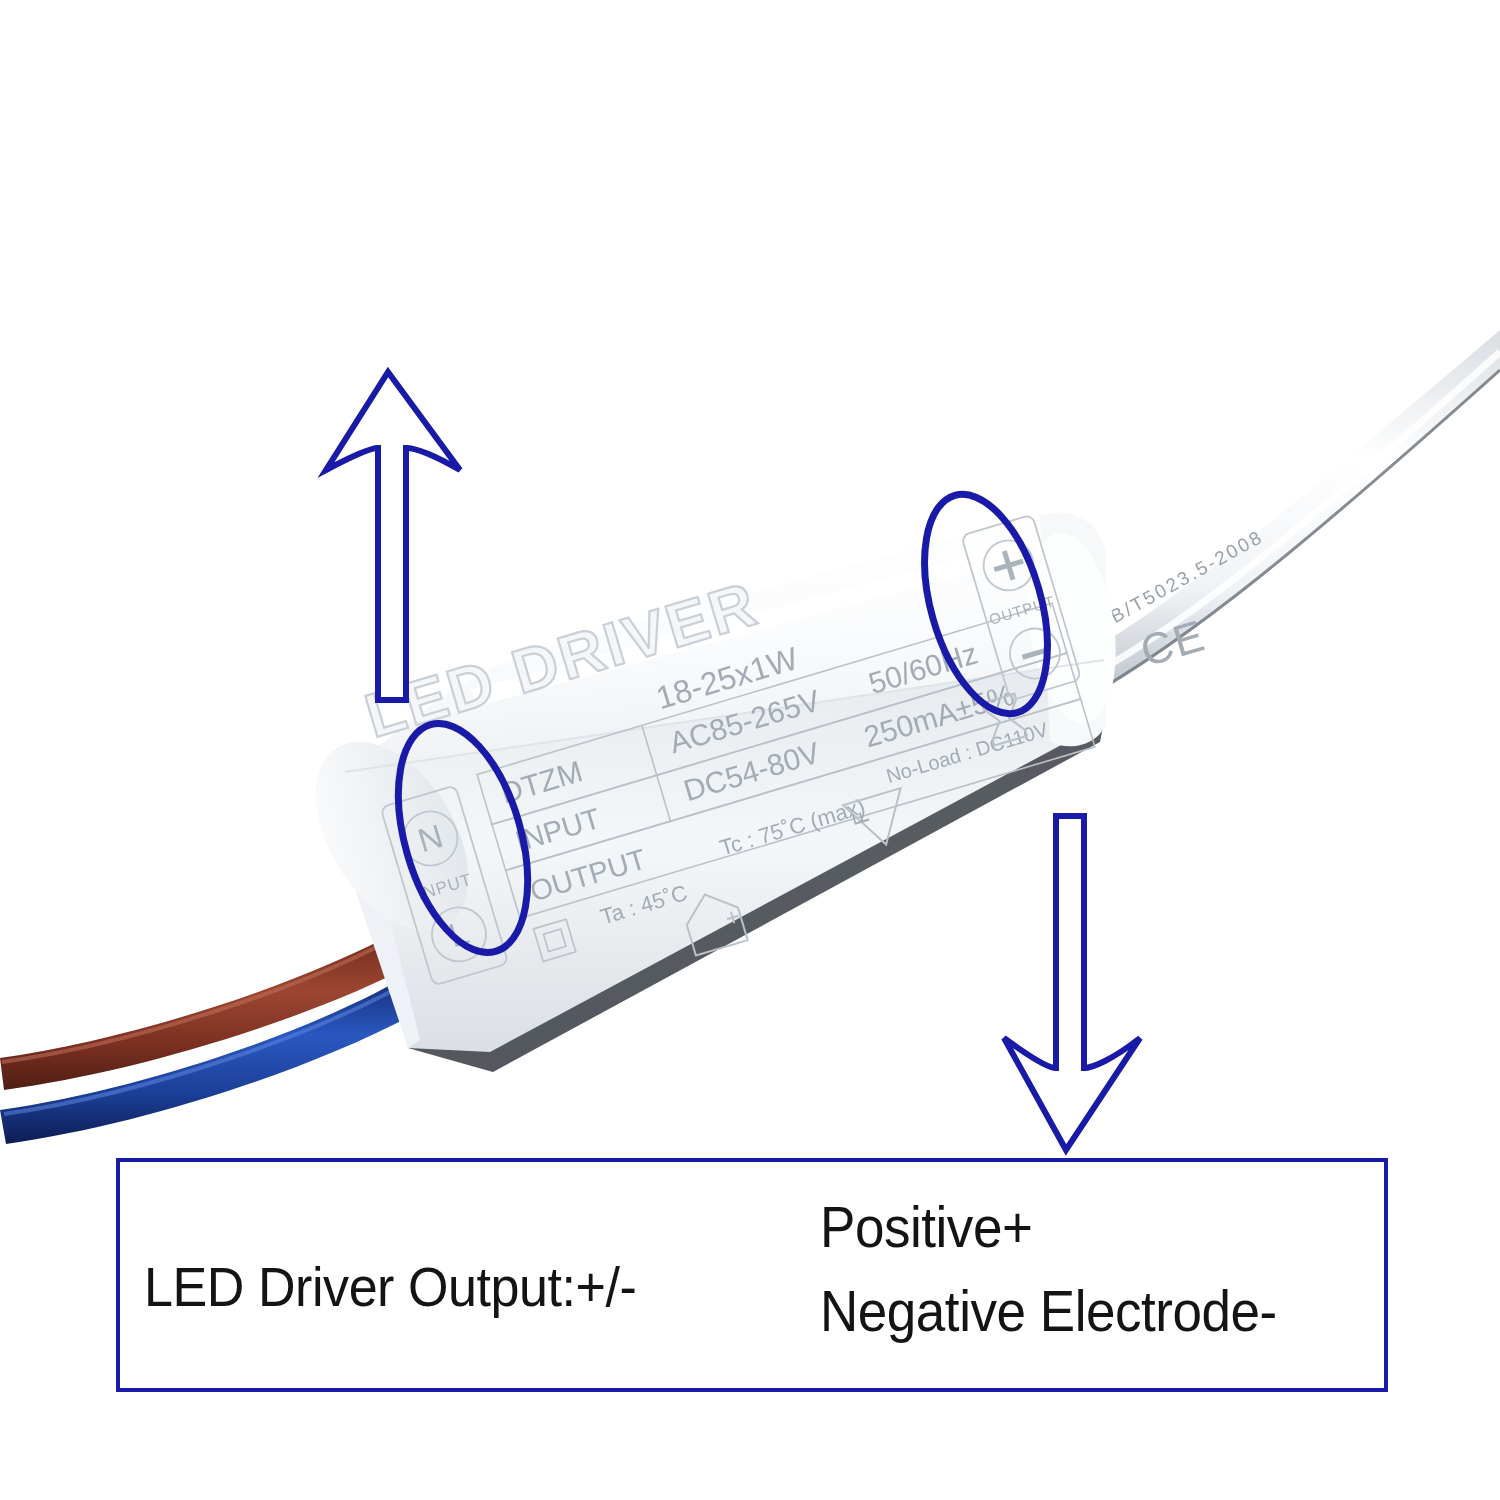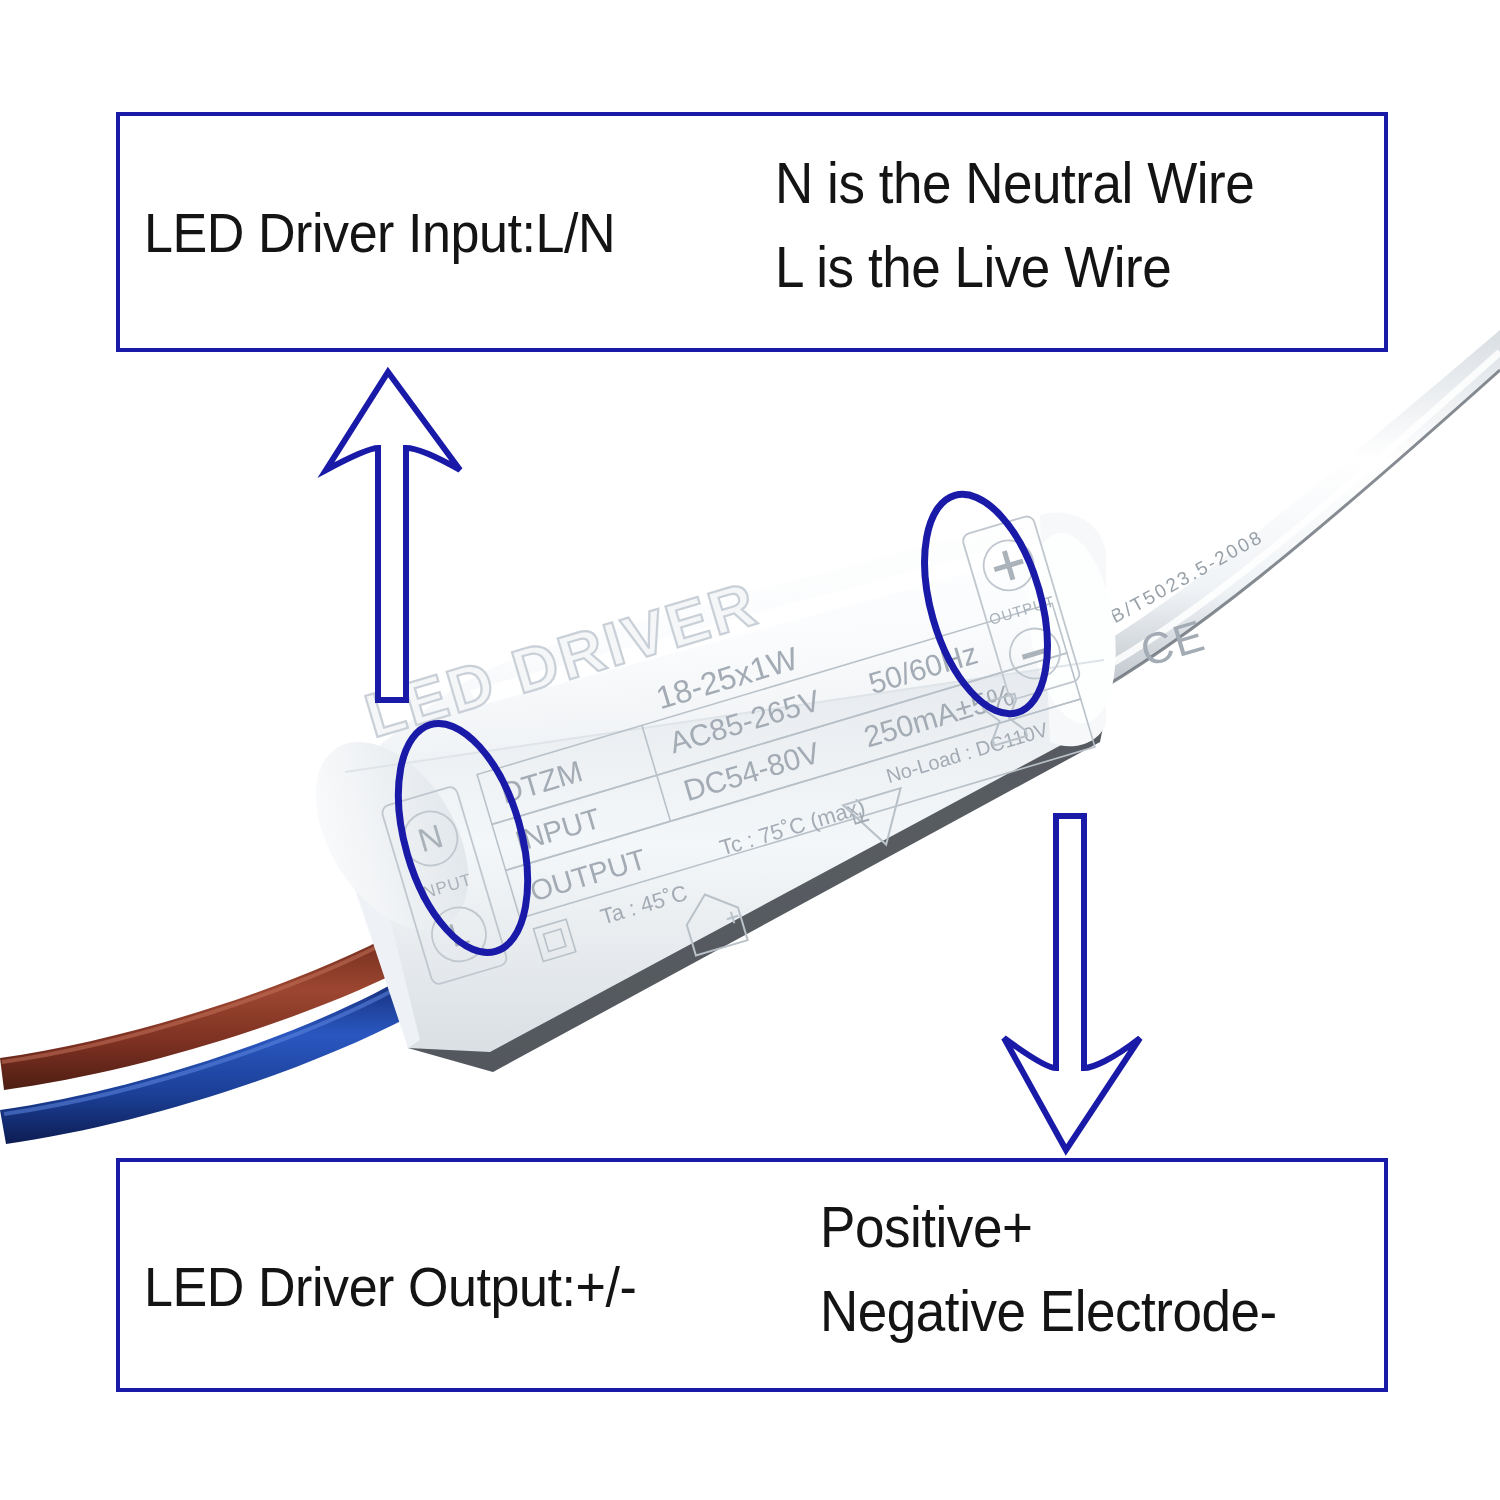--- a/index.html
+++ b/index.html
@@ -204,25 +204,20 @@
   <svg id="arrow-up-wrap" class="arrow-svg" viewBox="0 0 170 340" xmlns="http://www.w3.org/2000/svg">
     <path class="arrow-path" d="M78 6 L16 104 C 46 88, 62 82, 68 82 L68 334 L96 334 L96 82
              C 104 82, 122 88, 150 104 Z"></path>
   </svg>
 
   <svg id="arrow-down-wrap" class="arrow-svg" viewBox="0 0 170 344" xmlns="http://www.w3.org/2000/svg">
     <path class="arrow-path" d="M78 338 L16 226 C 46 248, 62 256, 68 256 L68 4 L96 4 L96 256
              C 104 256, 124 248, 152 226 Z"></path>
   </svg>
 
-  <div id="callout-top" class="callout">
-    <div id="top-left-label" class="callout-text">LED Driver Input:L/N</div>
-    <div id="top-right-line1" class="callout-text">N is the Neutral Wire</div>
-    <div id="top-right-line2" class="callout-text">L is the Live Wire</div>
-  </div>
 
   <div id="callout-bottom" class="callout">
     <div id="bottom-left-label" class="callout-text">LED Driver Output:+/-</div>
     <div id="bot-right-line1" class="callout-text">Positive+</div>
     <div id="bot-right-line2" class="callout-text">Negative Electrode-</div>
   </div>
 
 </div>
 
 </body></html>

